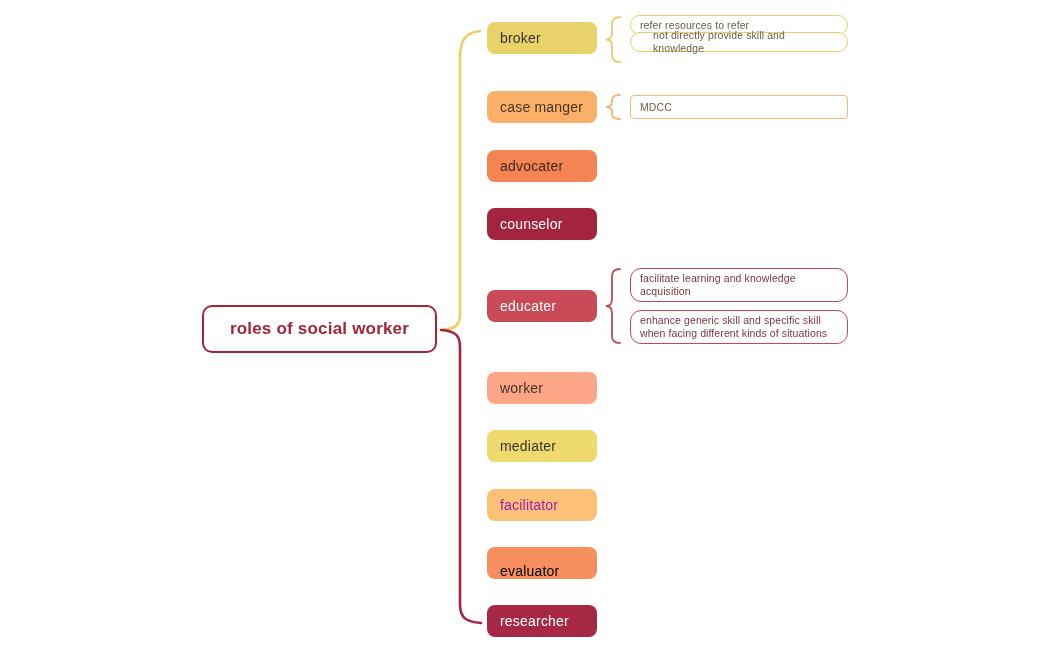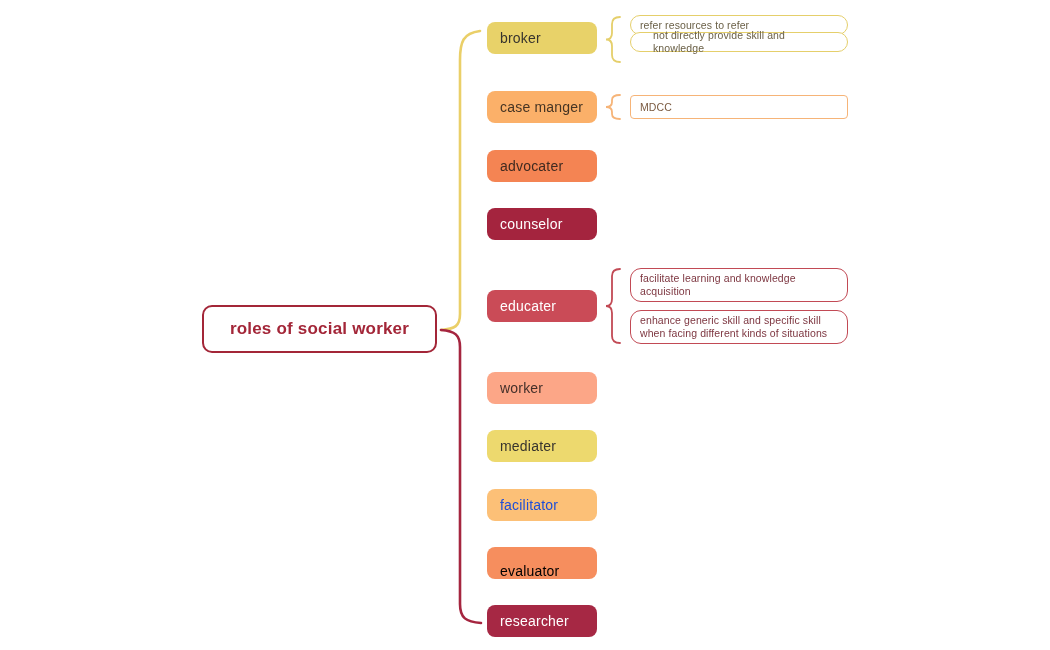--- a/index.html
+++ b/index.html
@@ -59,21 +59,21 @@
   </div>
   <div class="node" style="top: 290px; background-color: rgb(202, 75, 87); color: rgb(255, 255, 255);">
     <span>educater</span>
   </div>
   <div class="node" style="top: 372px; background-color: rgb(252, 166, 135); color: rgb(68, 48, 42);">
     <span>worker</span>
   </div>
   <div class="node" style="top: 430px; background-color: rgb(237, 217, 110); color: rgb(55, 52, 46);">
     <span>mediater</span>
   </div>
-  <div class="node" style="top: 489px; background-color: rgb(252, 192, 119); color: #1d4ed8;">
+  <div class="node" style="top: 489px; background-color: rgb(252, 192, 119); color: #a21caf;">
     <span>facilitator</span>
   </div>
   <div class="node" style="top: 547px; background-color: rgb(246, 142, 94); color: #000000; align-items: flex-end;">
     <span>evaluator</span>
   </div>
   <div class="node" style="top: 605px; background-color: rgb(166, 40, 68); color: rgb(255, 255, 255);">
     <span>researcher</span>
   </div>
 
   <div class="child-note" style="top: 15px; height: 20px; border-color: rgb(229, 207, 107); color: rgb(107, 97, 72);">refer resources to refer</div>

